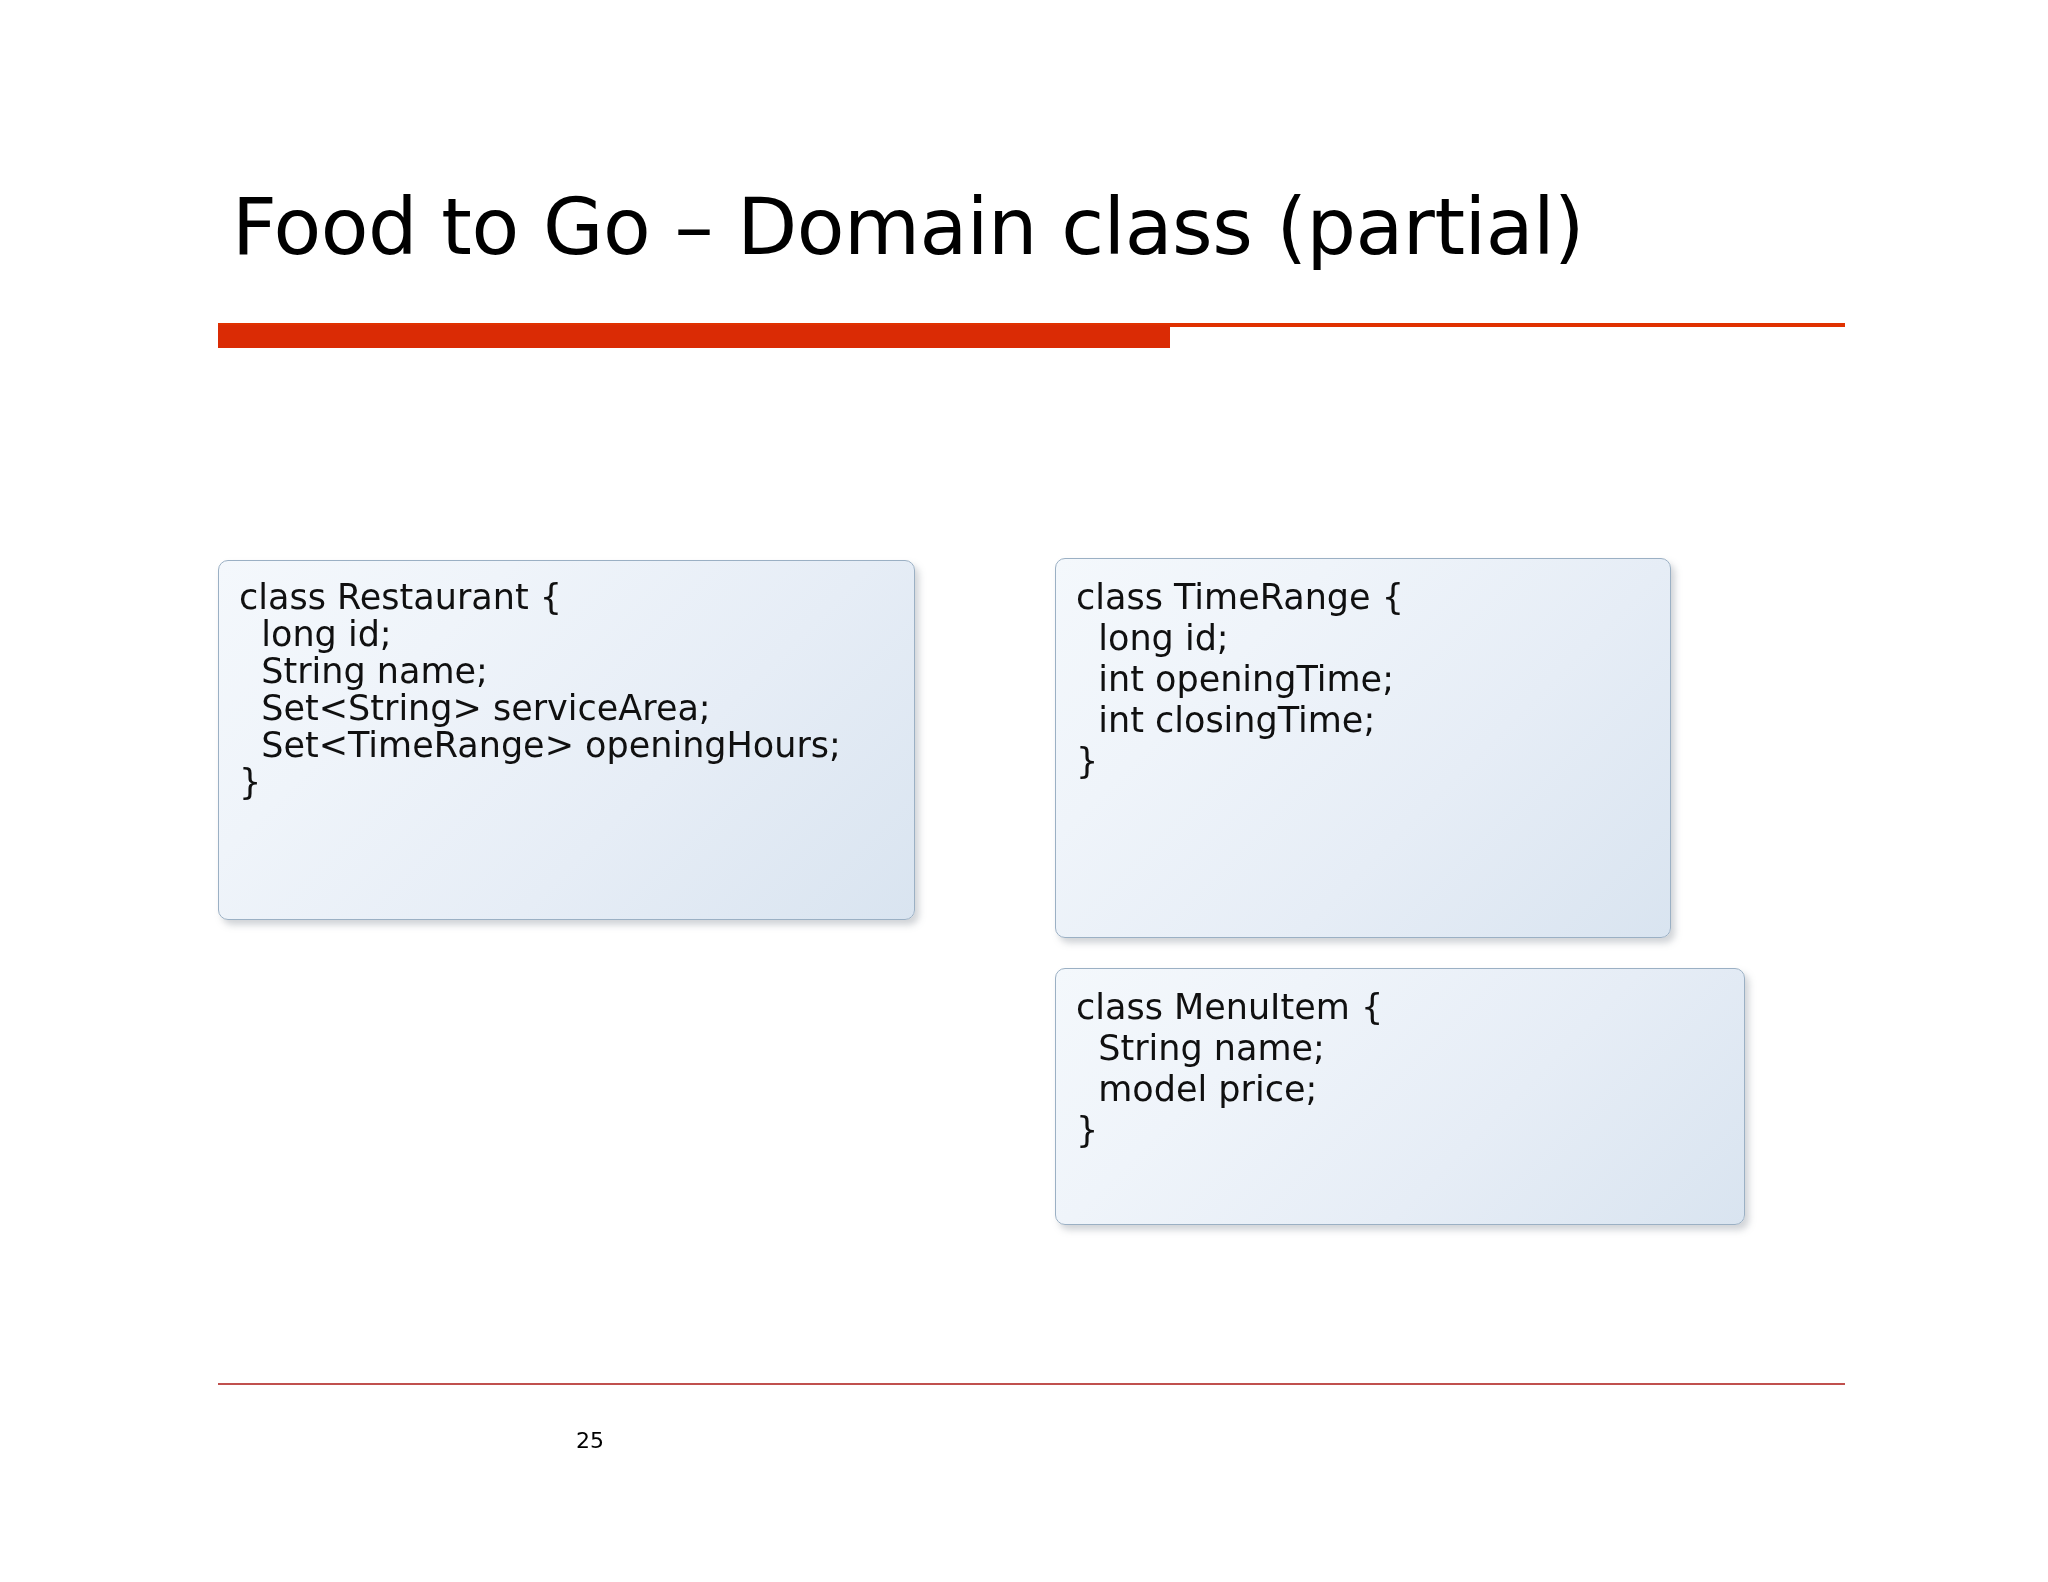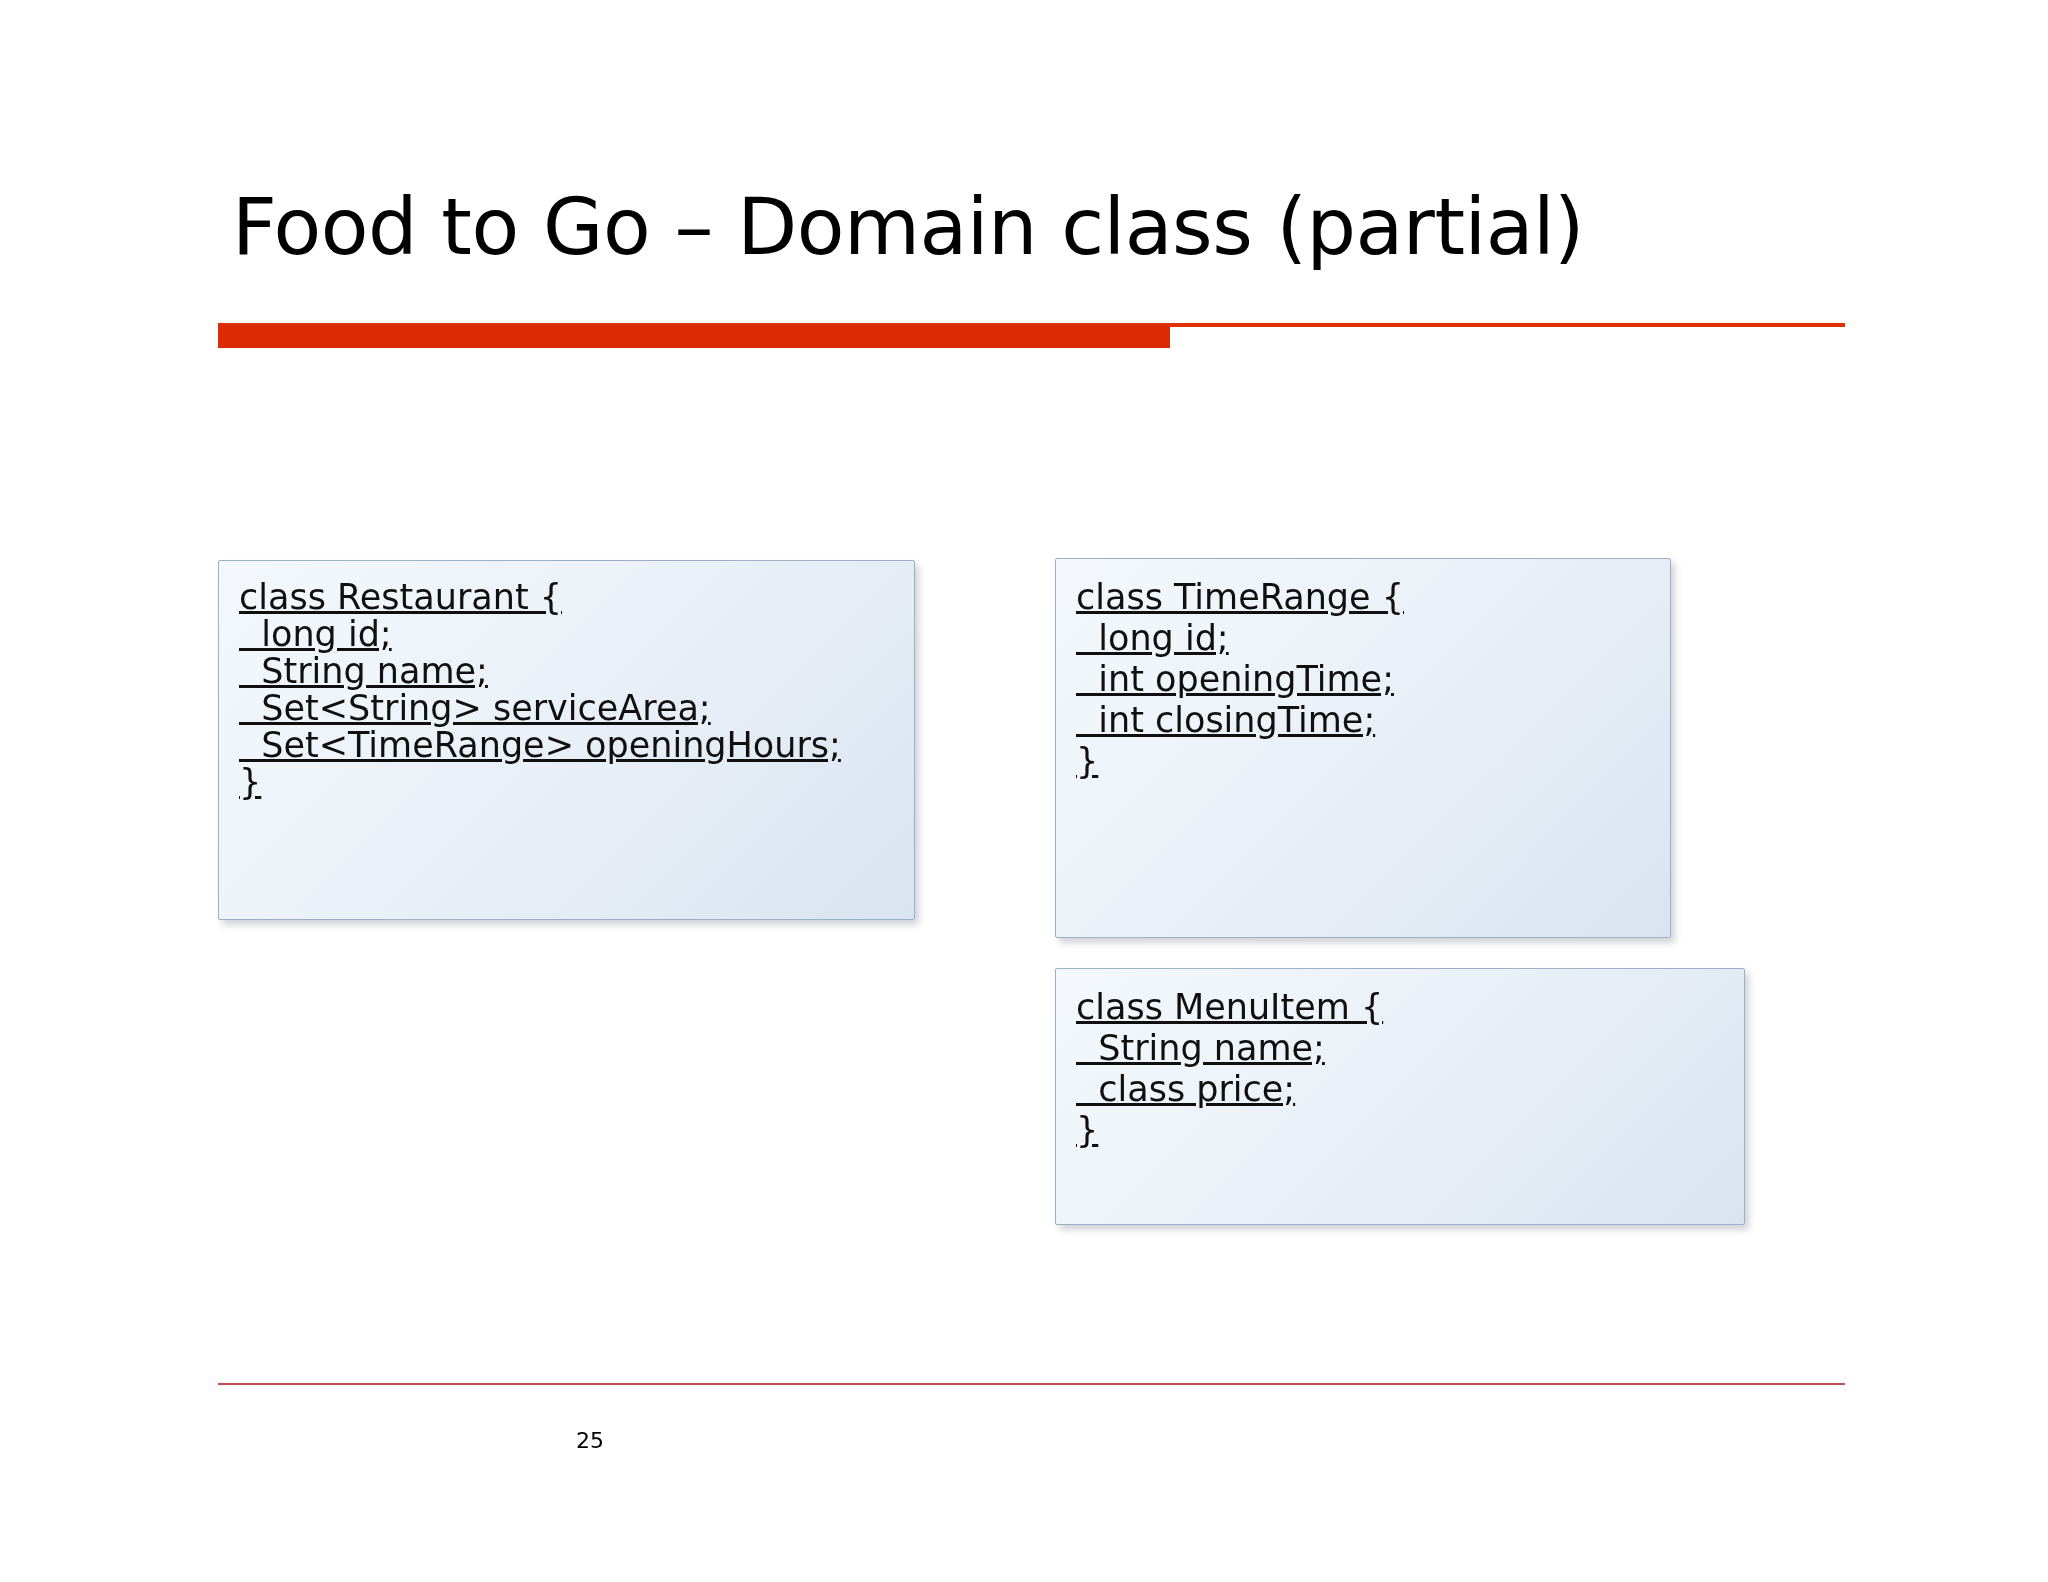--- a/index.html
+++ b/index.html
@@ -53,29 +53,28 @@
     width: 952px;
     height: 23px;
     background: #DA2B05;
   }
 
   
   .code-box {
     position: absolute;
     box-sizing: border-box;
     border: 1px solid #9BB0C4;
-    border-radius: 2px;
+    border-radius: 10px;
     background: linear-gradient(135deg, #F4F8FC 0%, #EFF4FA 28%, #E6EDF6 62%, #D9E4F0 100%);
     box-shadow: 4px 5px 7px rgba(120, 130, 140, 0.35);
     padding: 18px 22px 18px 20px;
     font-family: "DejaVu Sans", sans-serif;
     font-size: 35px;
     line-height: 1.08;
     color: #101010;
-    text-decoration: underline;
   }
   .code-box .line {
     white-space: pre;
     font-family: "DejaVu Sans", sans-serif;
   }
 
   #box-restaurant {
     left: 218px;
     top: 560px;
     width: 697px;
@@ -143,21 +142,21 @@
     <div class="line">class TimeRange {</div>
     <div class="line">  long id;</div>
     <div class="line">  int openingTime;</div>
     <div class="line">  int closingTime;</div>
     <div class="line">}</div>
   </div>
 
   <div id="box-menuitem" class="code-box">
     <div class="line">class MenuItem {</div>
     <div class="line">  String name;</div>
-    <div class="line">  class price;</div>
+    <div class="line">  model price;</div>
     <div class="line">}</div>
   </div>
 
   <div id="footer-rule"></div>
 
   <div id="page-number">25</div>
 
 </div>
 
 </body></html>

